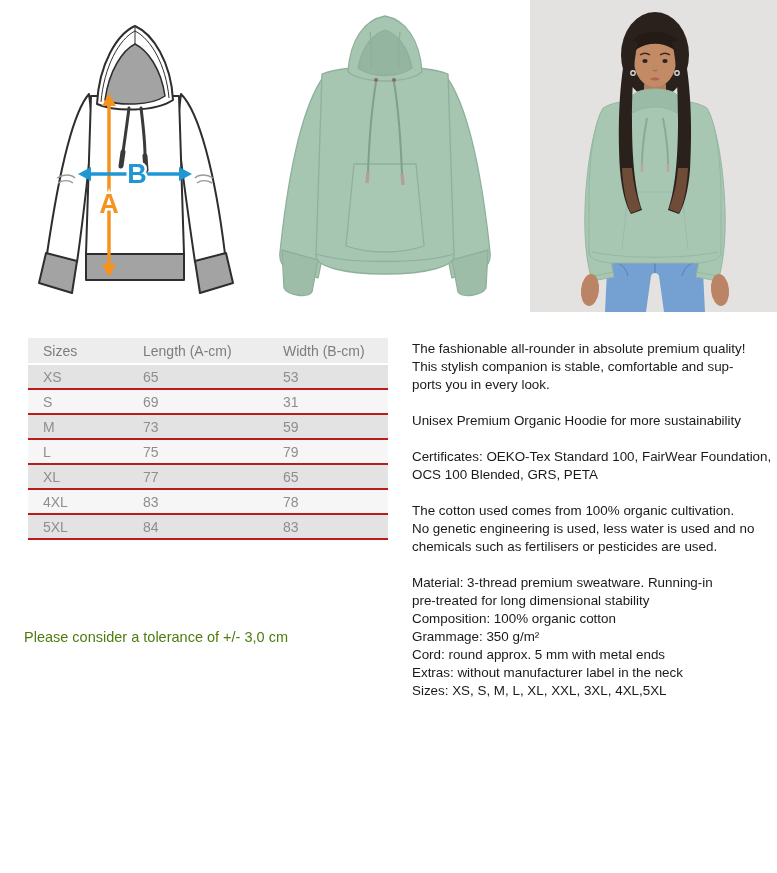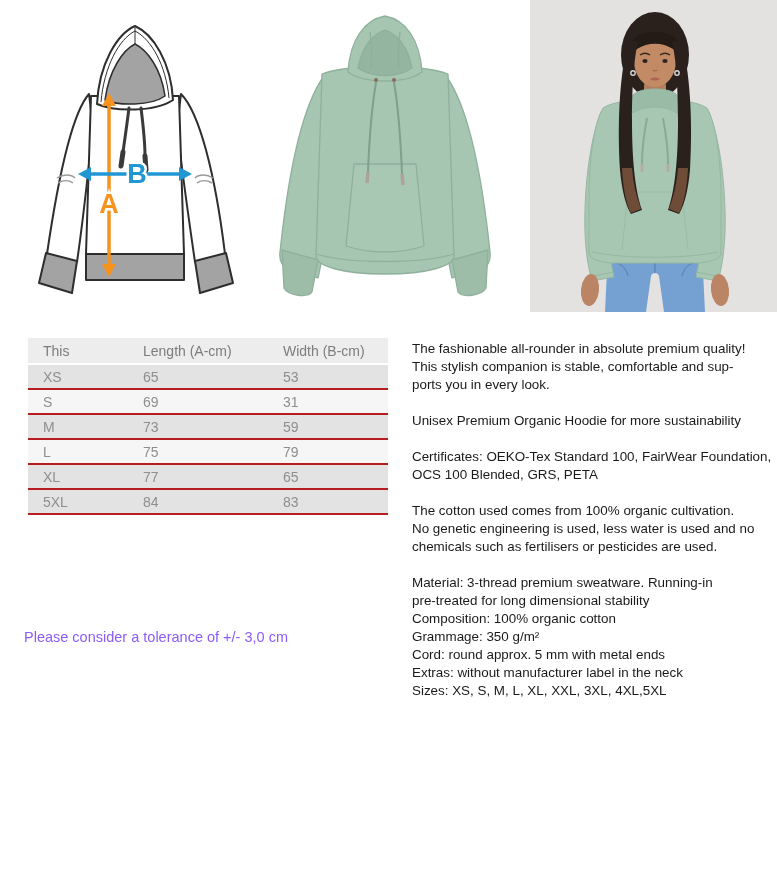--- a/index.html
+++ b/index.html
@@ -23,21 +23,21 @@
     height:26px; padding:0 0 0 15px; border-bottom:2px solid #fff; font-size:14px;
   }
   table.size-table td {
     height:25px; padding:0 0 0 15px; border-bottom:2px solid #b91c1c;
   }
   tr.row-dark  td { background:#e3e3e3; }
   tr.row-light td { background:#f6f6f6; }
 
   .tolerance {
     position:absolute; left:24px; top:629px;
-    font-size:14.5px; color:#8b5cf6;
+    font-size:14.5px; color:#4d7c0f;
   }
   .description {
     position:absolute; left:412px; top:340px; width:368px;
     font-size:13.4px; line-height:18px; color:#1a1a1a;
   }
   .description .para { white-space:pre-line; margin:0 0 18px 0; }
 </style>
 </head>
 <body>
 
@@ -177,21 +177,21 @@
   </div>
 
   <table class="size-table">
     <colgroup>
         <col style="width:100px">
         <col style="width:140px">
         <col style="width:120px">
       </colgroup>
     <thead>
       <tr>
-          <th>This</th>
+          <th>Sizes</th>
           <th>Length (A-cm)</th>
           <th>Width (B-cm)</th>
         </tr>
     </thead>
     <tbody>
         <tr class="row-dark">
           <td>XS</td>
           <td>65</td>
           <td>53</td>
         </tr>
@@ -207,20 +207,25 @@
         </tr>
         <tr class="row-light">
           <td>L</td>
           <td>75</td>
           <td>79</td>
         </tr>
         <tr class="row-dark">
           <td>XL</td>
           <td>77</td>
           <td>65</td>
+        </tr>
+        <tr class="row-light">
+          <td>4XL</td>
+          <td>83</td>
+          <td>78</td>
         </tr>
         <tr class="row-dark">
           <td>5XL</td>
           <td>84</td>
           <td>83</td>
         </tr>
       </tbody>
   </table>
 
   <div class="tolerance">Please consider a tolerance of +/- 3,0 cm</div>

